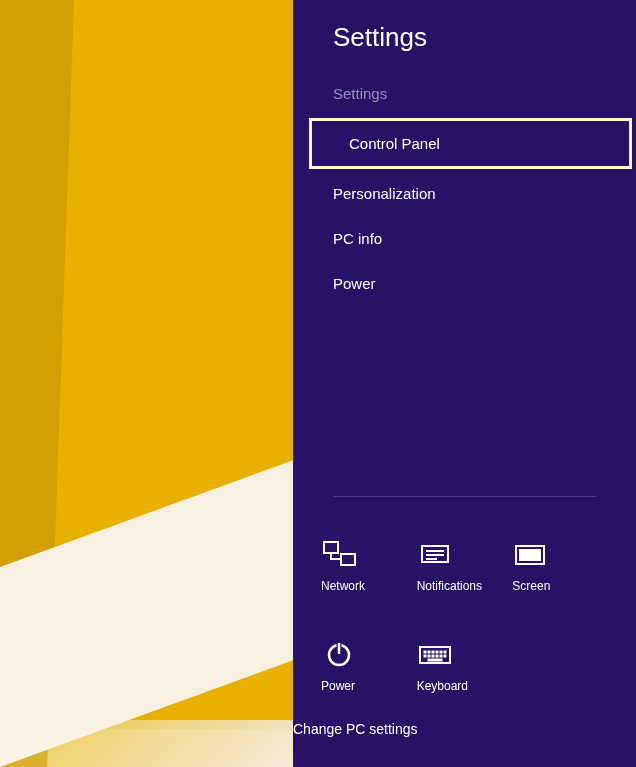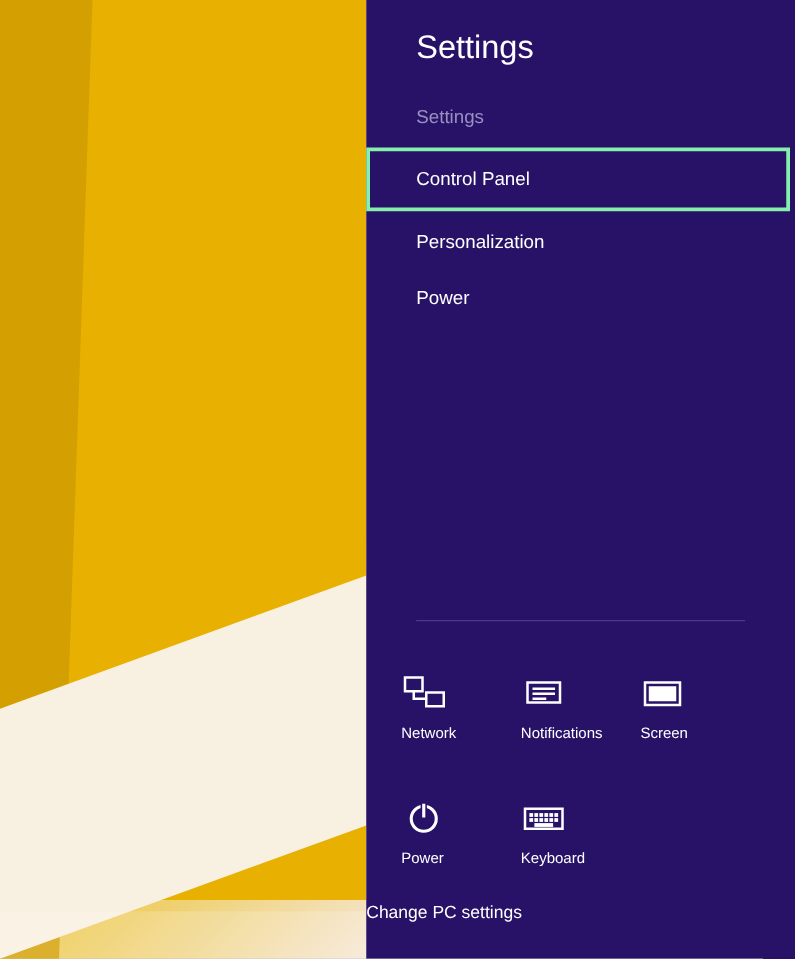--- a/index.html
+++ b/index.html
@@ -70,22 +70,22 @@
       padding: 14px 0 14px 40px;
       font-size: 15px;
       font-weight: 400;
       color: #ffffff;
       cursor: pointer;
     }
     .menu-item.dim {
       color: #9a8fc1;
     }
     .menu-item.highlight {
-      border: 3px solid #86efac;
-      margin: 2px 4px 2px 0;
+      border: 3px solid #fef9c3;
+      margin: 2px 4px 2px 16px;
       padding-left: 37px;
     }
     .spacer { flex: 1; }
     .divider {
       height: 1px;
       background: #4a3a8d;
       margin: 0 40px 24px 40px;
     }
     .tiles {
       display: grid;
@@ -130,20 +130,21 @@
   <div class="taskbar-dim"></div>
 </div>
 
 <div class="charm">
   <div class="charm-title">Settings</div>
 
   <div class="menu">
     <div class="menu-item dim">Settings</div>
     <div class="menu-item highlight">Control Panel</div>
     <div class="menu-item">Personalization</div>
+    <div class="menu-item">PC info</div>
     <div class="menu-item">Power</div>
   </div>
 
   <div class="spacer"></div>
   <div class="divider"></div>
 
   <div class="tiles">
 
     <div class="tile">
       <div class="tile-icon">

